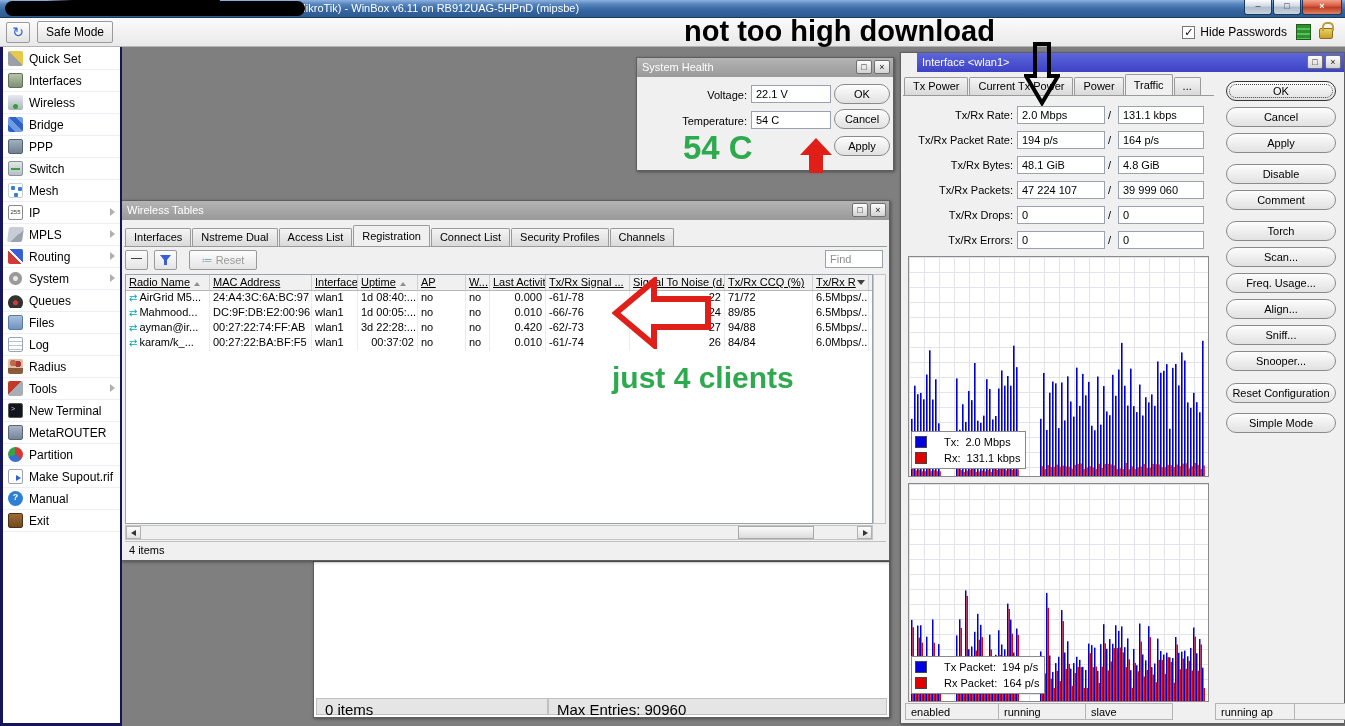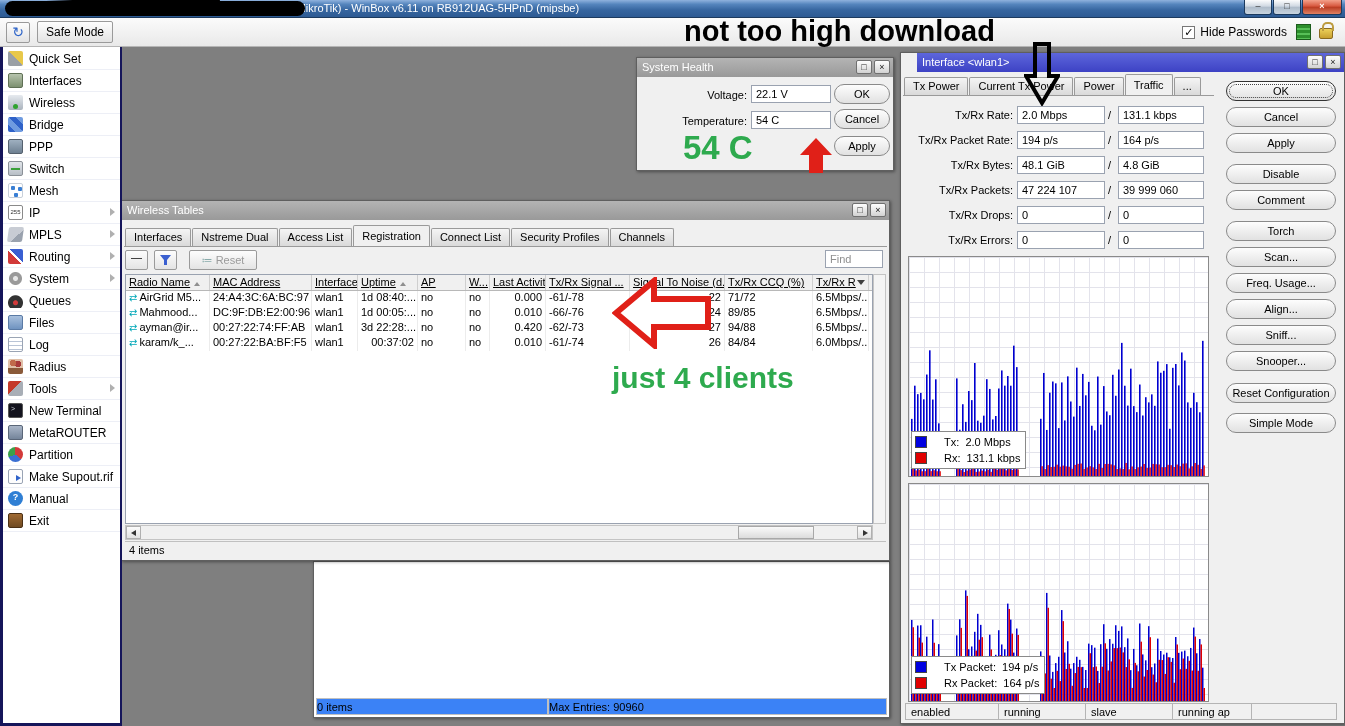--- a/index.html
+++ b/index.html
@@ -123,21 +123,21 @@
     border:1px solid #b0b0b0; }
   .scroll-arrow .tri { position:absolute; top:3px; width:0; height:0; border-top:3.5px solid transparent; border-bottom:3.5px solid transparent; }
   .tri-left { left:4px; border-right:5px solid #333; }
   .tri-right { left:5px; border-left:5px solid #333; }
   #wt-thumb { position:absolute; left:612px; top:0; width:76px; height:13px; background:linear-gradient(#fafafa,#dcdcdc); border:1px solid #a8a8a8; }
   #wt-status { position:absolute; left:3px; right:3px; bottom:3px; height:16px; border-top:1px solid #c0c0c0; padding:2px 4px; font-size:11px; }
 
   
   #bg-win { left:313px; top:561px; width:577px; height:157px; background:#fff; z-index:1; }
   #bg-status { position:absolute; left:2px; right:2px; bottom:2px; height:17px; display:flex; }
-  .bg-cell { border:1px solid #c0c0c0; background:#3b82f6; padding:2px 0; font-size:11px; white-space:nowrap; }
+  .bg-cell { border:1px solid #c0c0c0; background:#e5e5e5; padding:2px 8px; font-size:15px; white-space:nowrap; }
 
   
   #if-win { left:900px; top:52px; width:445px; height:672px; z-index:4; }
   #if-tabs { left:3px; top:21px; }
   .if-label { position:absolute; left:0; width:112px; text-align:right; font-size:11px; white-space:nowrap; }
   .if-f1 { left:116px; width:88px; }
   .if-slash { position:absolute; left:207px; font-size:11px; }
   .if-f2 { left:217px; width:86px; }
   .graph { position:absolute; left:7px; width:301px; border:1px solid #8a8a8a; background-color:#fff;
     background-image:linear-gradient(#e3e3eb 1px,transparent 1px),linear-gradient(90deg,#e3e3eb 1px,transparent 1px);
@@ -848,21 +848,21 @@
       <div class="btn if-btn" style="top: 246px;">Align...</div>
       <div class="btn if-btn" style="top: 272px;">Sniff...</div>
       <div class="btn if-btn" style="top: 298px;">Snooper...</div>
       <div class="btn if-btn" style="top: 330px;">Reset Configuration</div>
       <div class="btn if-btn" style="top: 360px;">Simple Mode</div>
     </div>
   <div id="if-status">
       <div class="scell" style="width: 94px;">enabled</div>
       <div class="scell" style="width: 88px;">running</div>
       <div class="scell" style="width: 88px;">slave</div>
-      <div class="scell" style="width: 80px;">running ap</div>
+      <div class="scell" style="width: 80px; margin-left: 43px;">running ap</div>
       <div class="scell" style="width: 86px;"></div>
     </div>
 </div>
 
 <div class="anno" id="anno-download">not too high download</div>
 <svg class="anno" style="left:1024px;top:42px;" width="36" height="64" viewBox="0 0 36 64">
   <path d="M11 2 L25 2 L25 34 L34 34 L18 61 L2 34 L11 34 Z" fill="none" stroke="#000" stroke-width="4"></path>
 </svg>
 <div class="anno" id="anno-temp" style="color: rgb(46, 170, 78);">54 C</div>
 <svg class="anno" style="left:799px;top:137px;" width="34" height="37" viewBox="0 0 34 37">

